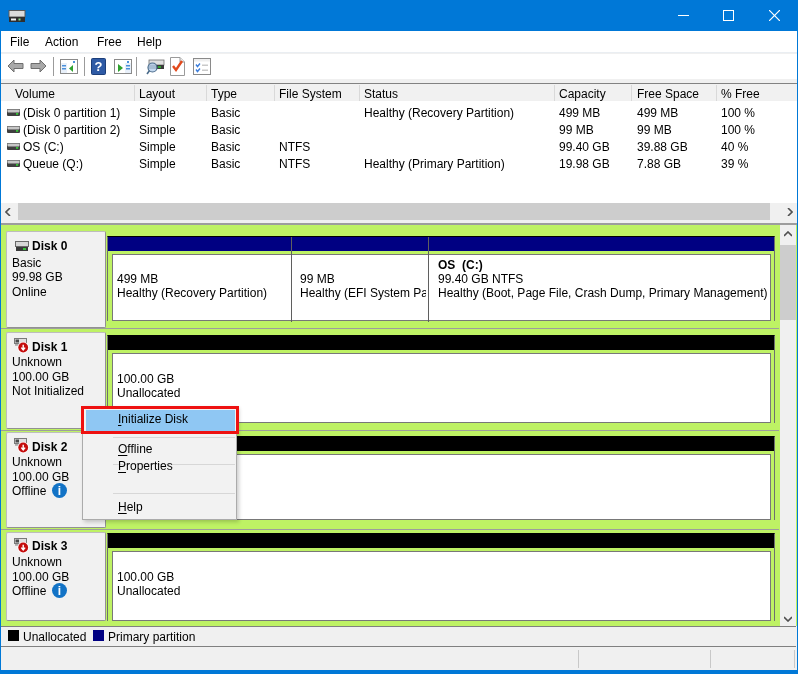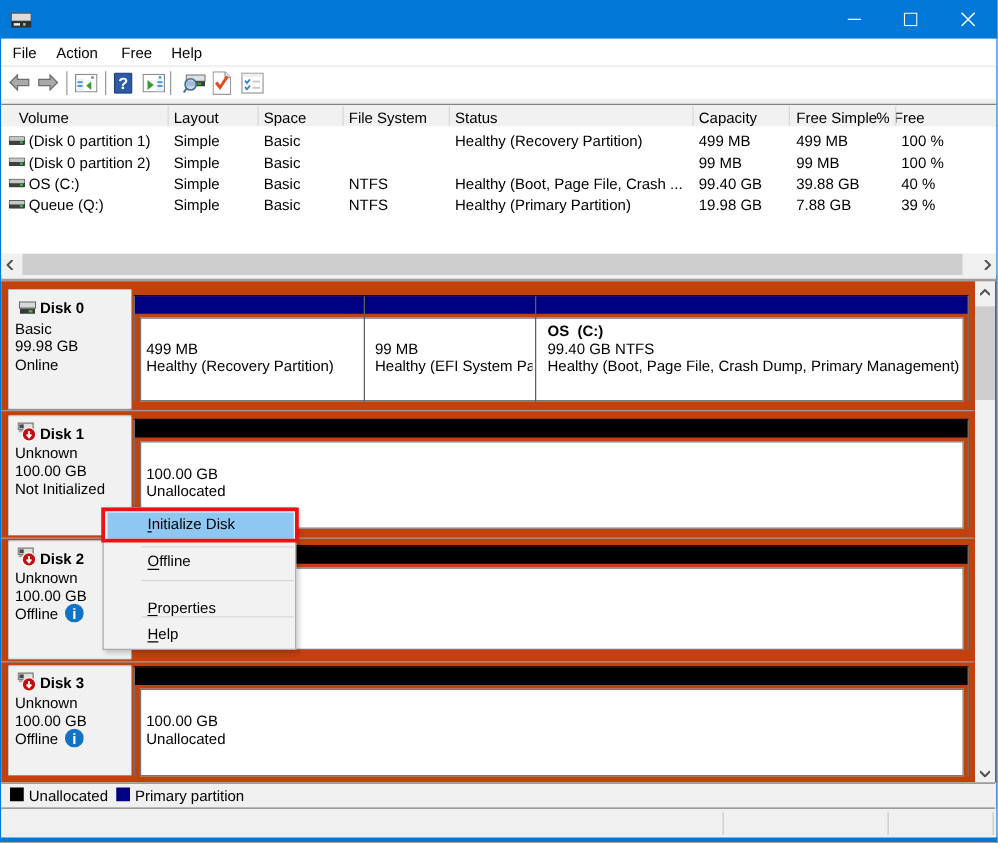--- a/index.html
+++ b/index.html
@@ -30,21 +30,21 @@
 #lbody { position:absolute; left:0; top:101px; width:796px; height:102px; background:#fff; }
 .lrow { position:absolute; left:0; width:796px; height:17px; }
 .lc { position:absolute; top:2px; white-space:nowrap; }
 .volicon { position:absolute; left:6px; top:5px; width:13px; height:7px; }
 
 #hscroll { position:absolute; left:0; top:203px; width:796px; height:17px; background:#F0F0F0; }
 #hthumb { position:absolute; left:17px; top:0; width:752px; height:17px; background:#CDCDCD; }
 
 #split { position:absolute; left:0; top:223px; width:796px; height:2px; background:#9D9D9D; }
 
-#gpane { position:absolute; left:0; top:225px; width:796px; height:401px; background:#c2410c; }
+#gpane { position:absolute; left:0; top:225px; width:796px; height:401px; background:#bef264; }
 .dlabel { position:absolute; left:5px; width:100px; background:#F1F1F1; border:1px solid #BDBDBD; border-right-color:#919191; border-bottom-color:#919191; border-radius:2px; }
 .dlt { position:absolute; left:11px; white-space:nowrap; }
 .cellzone { position:absolute; left:106px; width:668px; border-left:1px solid #6F6F6F; border-right:1px solid #6F6F6F; border-top:1px solid #000; }
 .band { position:absolute; left:0; top:0; right:0; height:14px; }
 .navy { background:#000082; }
 .blk { background:#000; }
 .ibox { position:absolute; left:4px; right:3px; top:17px; bottom:0; background:#fff; border:1px solid #787878; }
 .itext { position:absolute; left:5px; white-space:nowrap; font-size:12px; }
 .csep { position:absolute; top:0; width:1px; background:#5F5F5F; }
 .rowsep { position:absolute; left:0; width:778px; height:1px; background:#9D9D9D; }
@@ -147,26 +147,26 @@
       <path d="M3 11.5 L4.5 13.5 L7 10.5" fill="none" stroke="#3D7EDB" stroke-width="1.4"></path>
       <rect x="9" y="6.5" width="6" height="1.5" fill="#C9C9C9"></rect>
       <rect x="9" y="11.5" width="6" height="1.5" fill="#C9C9C9"></rect>
     </svg>
   </div>
   <div id="understrip"></div>
 
   <div id="lhead">
     <div class="hcell" style="left:14px">Volume</div>
     <div class="hcell" style="left:138px">Layout</div>
-    <div class="hcell" style="left:210px">Space</div>
+    <div class="hcell" style="left:210px">Type</div>
     <div class="hcell" style="left:278px">File System</div>
     <div class="hcell" style="left:363px">Status</div>
     <div class="hcell" style="left:558px">Capacity</div>
-    <div class="hcell" style="left:636px">Free Simple</div>
-    <div class="hcell" style="left:700px">% Free</div>
+    <div class="hcell" style="left:636px">Free Space</div>
+    <div class="hcell" style="left:720px">% Free</div>
     <div class="hsep" style="left:133px"></div>
     <div class="hsep" style="left:205px"></div>
     <div class="hsep" style="left:273px"></div>
     <div class="hsep" style="left:358px"></div>
     <div class="hsep" style="left:553px"></div>
     <div class="hsep" style="left:630px"></div>
     <div class="hsep" style="left:715px"></div>
   </div>
 
   <div id="lbody">
@@ -200,21 +200,20 @@
     <div class="lrow" style="top:37px">
       <svg class="volicon" viewBox="0 0 13 7">
           <rect x="0" y="0" width="13" height="7" rx="1" fill="#3F3F3F"></rect>
           <rect x="0.5" y="0.5" width="12" height="3" rx="0.8" fill="#C6C6C6"></rect>
           <rect x="9" y="4" width="2.2" height="1.8" fill="#35C135"></rect>
         </svg>
       <div class="lc" style="left:22px">OS (C:)</div>
       <div class="lc" style="left:138px">Simple</div>
       <div class="lc" style="left:210px">Basic</div>
       <div class="lc" style="left:278px">NTFS</div>
-      <div class="lc" style="left:363px">Healthy (Boot, Page File, Crash ...</div>
       <div class="lc" style="left:558px">99.40 GB</div>
       <div class="lc" style="left:636px">39.88 GB</div>
       <div class="lc" style="left:720px">40 %</div>
     </div>
     <div class="lrow" style="top:54px">
       <svg class="volicon" viewBox="0 0 13 7">
           <rect x="0" y="0" width="13" height="7" rx="1" fill="#3F3F3F"></rect>
           <rect x="0.5" y="0.5" width="12" height="3" rx="0.8" fill="#C6C6C6"></rect>
           <rect x="9" y="4" width="2.2" height="1.8" fill="#35C135"></rect>
         </svg>
@@ -366,19 +365,19 @@
     <div class="ssep" style="left:793px"></div>
   </div>
   <div id="bstrip"></div>
 
   <div id="cmenu">
     <div id="mhl"></div>
     <div class="mrow" style="top:5px"><span class="u">I</span>nitialize Disk</div>
     <div class="msep" style="top:30px"></div>
     <div class="mrow" style="top:35px"><span class="u">O</span>ffline</div>
     <div class="msep" style="top:57px"></div>
-    <div class="mrow" style="top:72px"><span class="u">P</span>roperties</div>
+    <div class="mrow" style="top:52px"><span class="u">P</span>roperties</div>
     <div class="msep" style="top:86px"></div>
     <div class="mrow" style="top:93px"><span class="u">H</span>elp</div>
   </div>
   <div id="redrect"></div>
 
 </div>
 
 </body></html>

